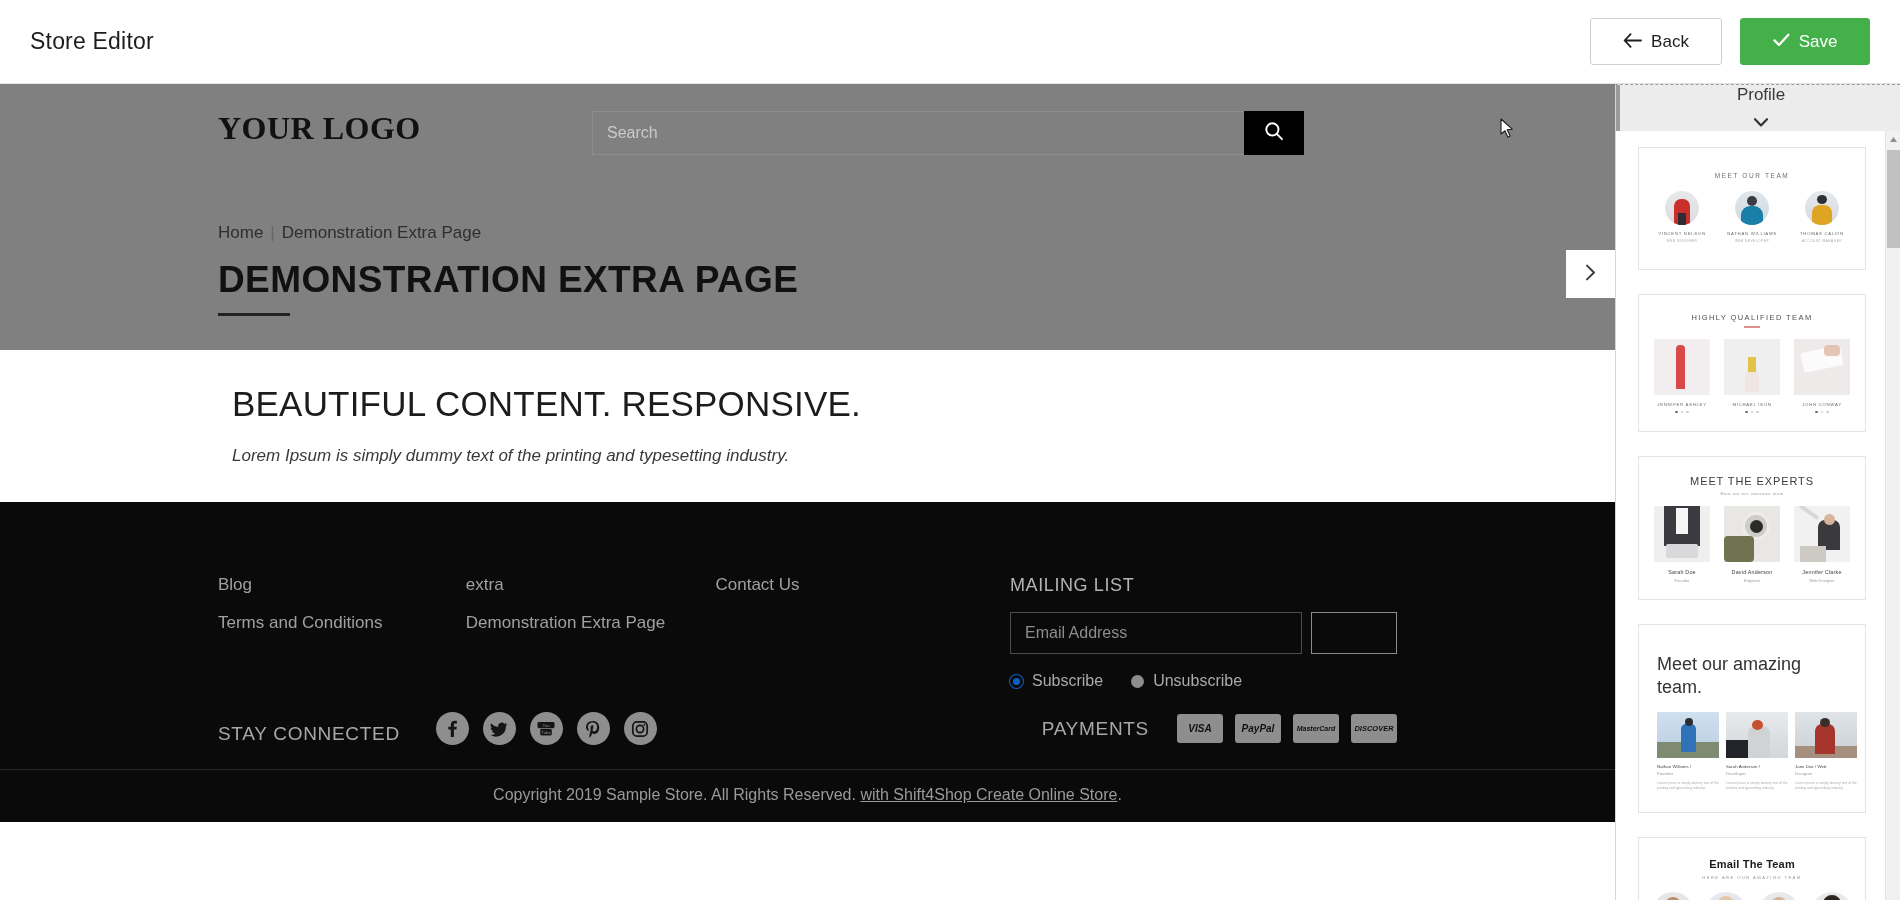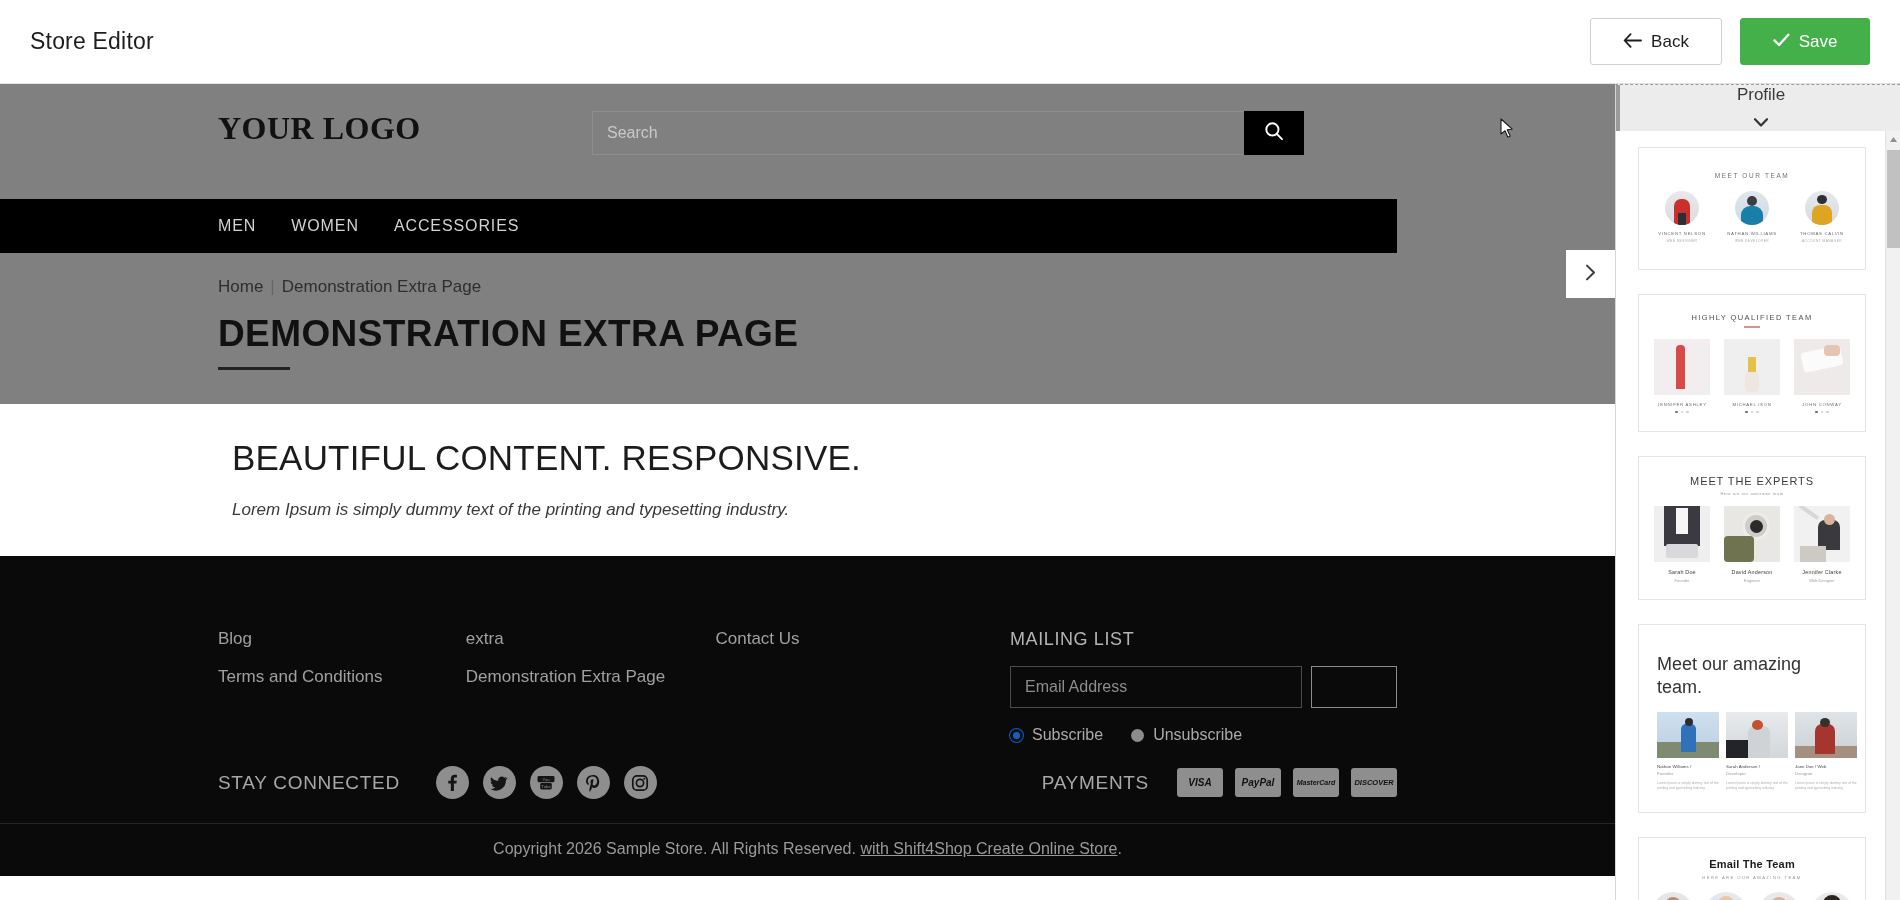--- a/index.html
+++ b/index.html
@@ -114,21 +114,21 @@
   .radios { display: flex; align-items: center; gap: 28px; margin-top: 18px; }
   .radio { display: flex; align-items: center; gap: 9px; font-size: 16px; color: #aaa; cursor: pointer; }
   .dot { width: 13px; height: 13px; border-radius: 50%; display: inline-block; }
   .dot-on { background: #0b62c4; box-shadow: inset 0 0 0 3px #0a0a0a, 0 0 0 1px #0b62c4; }
   .dot-off { background: #8d8d8d; }
 
   .social-row {
     display: flex; align-items: center; padding: 22px 218px 24px 218px;
     justify-content: space-between;
   }
-  .social-left { display: flex; align-items: center; gap: 36px; }
+  .social-left { display: flex; align-items: flex-end; gap: 36px; }
   .social-label { font-size: 19px; color: #a8a8a8; letter-spacing: .7px; }
   .social-icons { display: flex; gap: 14px; }
   .sico {
     width: 33px; height: 33px; border-radius: 50%; background: #8e8e8e;
     display: flex; align-items: center; justify-content: center; cursor: pointer;
   }
   .pay-right { display: flex; align-items: center; gap: 28px; }
   .pay-label { font-size: 19px; color: #a8a8a8; letter-spacing: .7px; }
   .pay-icons { display: flex; gap: 12px; }
   .pico {
@@ -254,25 +254,20 @@
           <span>
             <svg width="20" height="20" viewBox="0 0 20 20">
                 <circle cx="8.4" cy="8.4" r="6.1" stroke="#fff" stroke-width="1.9" fill="none"></circle>
                 <path d="M13 13.2 18 18.2" stroke="#fff" stroke-width="1.9" stroke-linecap="round"></path>
               </svg>
           </span>
         </div>
       </div>
     </div>
 
-    <div class="navbar">
-      <div class="nav-item">MEN</div>
-      <div class="nav-item">WOMEN</div>
-      <div class="nav-item">ACCESSORIES</div>
-    </div>
 
     <div class="crumbwrap">
       <div class="crumb">
         <a>Home</a><span class="sep">|</span><span>Demonstration Extra Page</span>
       </div>
     </div>
 
     <div class="page-title">DEMONSTRATION EXTRA PAGE</div>
     <div class="title-rule"></div>
     <div style="height:34px"></div>
@@ -358,21 +353,21 @@
         <div class="pay-icons">
           <div class="pico">VISA</div>
           <div class="pico">PayPal</div>
           <div class="pico" style="font-size:7px">MasterCard</div>
           <div class="pico" style="font-size:7.5px">DISCOVER</div>
         </div>
       </div>
     </div>
 
     <div class="copyline">
-      <span>Copyright 2026 Sample Store. All Rights Reserved. </span><a>with Shift4Shop Create Online Store</a><span>.</span>
+      <span>Copyright 2019 Sample Store. All Rights Reserved. </span><a>with Shift4Shop Create Online Store</a><span>.</span>
     </div>
   </div>
 
   <div class="collapse-tab">
     <span>
       <svg width="13" height="17" viewBox="0 0 13 17">
           <path d="M3 1.6 10 8.5 3 15.4" stroke="#3b3b3b" stroke-width="2" fill="none" stroke-linecap="round" stroke-linejoin="round"></path>
         </svg>
     </span>
   </div>

